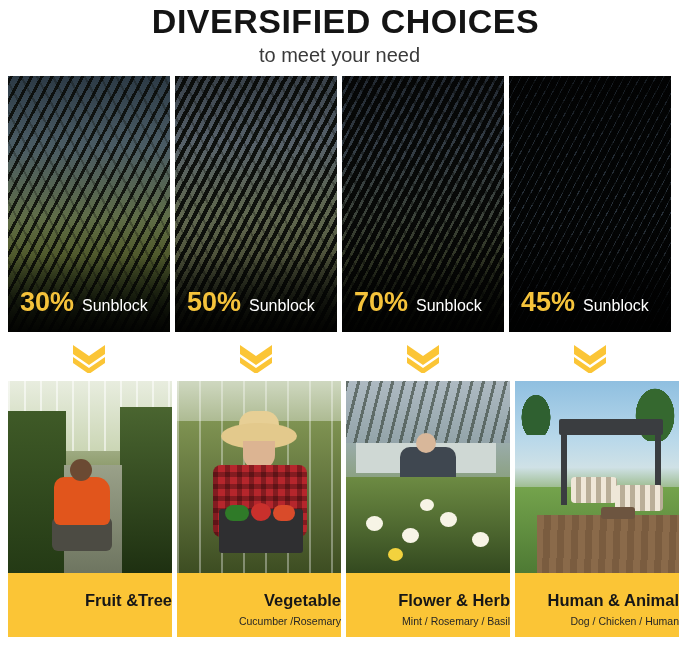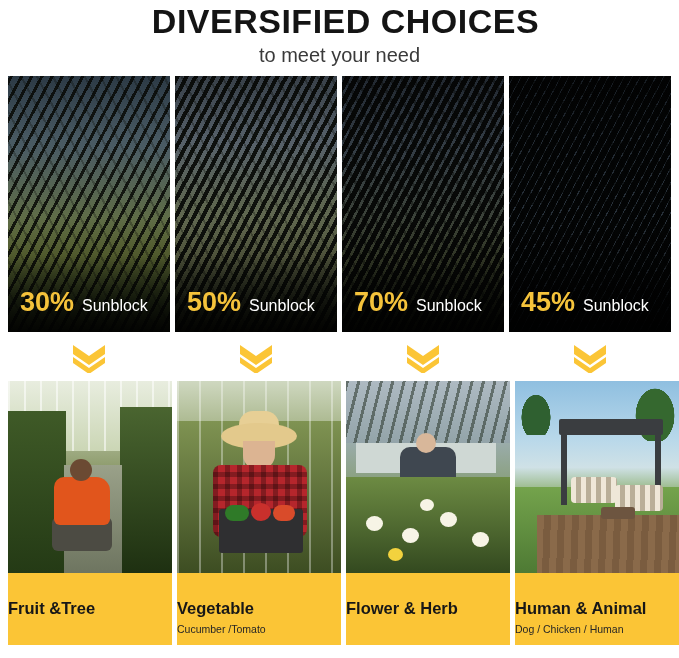--- a/index.html
+++ b/index.html
@@ -153,23 +153,23 @@
     background: #fff;
   }
   .use-photo {
     position: relative;
     width: 164px;
     height: 192px;
     overflow: hidden;
   }
   .use-caption {
     background: #fbc536;
-    height: 72px;
-    text-align: left;
-    padding-top: 24px;
+    height: 64px;
+    text-align: right;
+    padding-top: 16px;
     box-sizing: border-box;
   }
   .use-title {
     font-size: 16.5px;
     font-weight: bold;
     color: #171717;
     line-height: 22px;
     white-space: nowrap;
   }
   .use-sub {
@@ -370,40 +370,41 @@
         <div class="hat"></div>
         <div class="face"></div>
         <div class="shirt"></div>
         <div class="crate"></div>
         <div class="veg1"></div>
         <div class="veg2"></div>
         <div class="veg3"></div>
       </div>
       <div class="use-caption">
         <div class="use-title">Vegetable</div>
-        <div class="use-sub">Cucumber /Tomato</div>
+        <div class="use-sub">Cucumber /Rosemary</div>
       </div>
     </div>
 
     <div class="use-card">
       <div class="use-photo ph3">
         <div class="bg-house"></div>
         <div class="roof"></div>
         <div class="person"></div>
         <div class="head"></div>
         <div class="flowers"></div>
         <div class="bloom b1"></div>
         <div class="bloom b2"></div>
         <div class="bloom b3"></div>
         <div class="bloom b4"></div>
         <div class="bloom b5"></div>
         <div class="yellowflw"></div>
       </div>
       <div class="use-caption">
         <div class="use-title">Flower &amp; Herb</div>
+        <div class="use-sub">Mint / Rosemary / Basil</div>
       </div>
     </div>
 
     <div class="use-card">
       <div class="use-photo ph4">
         <div class="palmL"></div>
         <div class="palmR"></div>
         <div class="lawn"></div>
         <div class="deck"></div>
         <div class="post1"></div>

